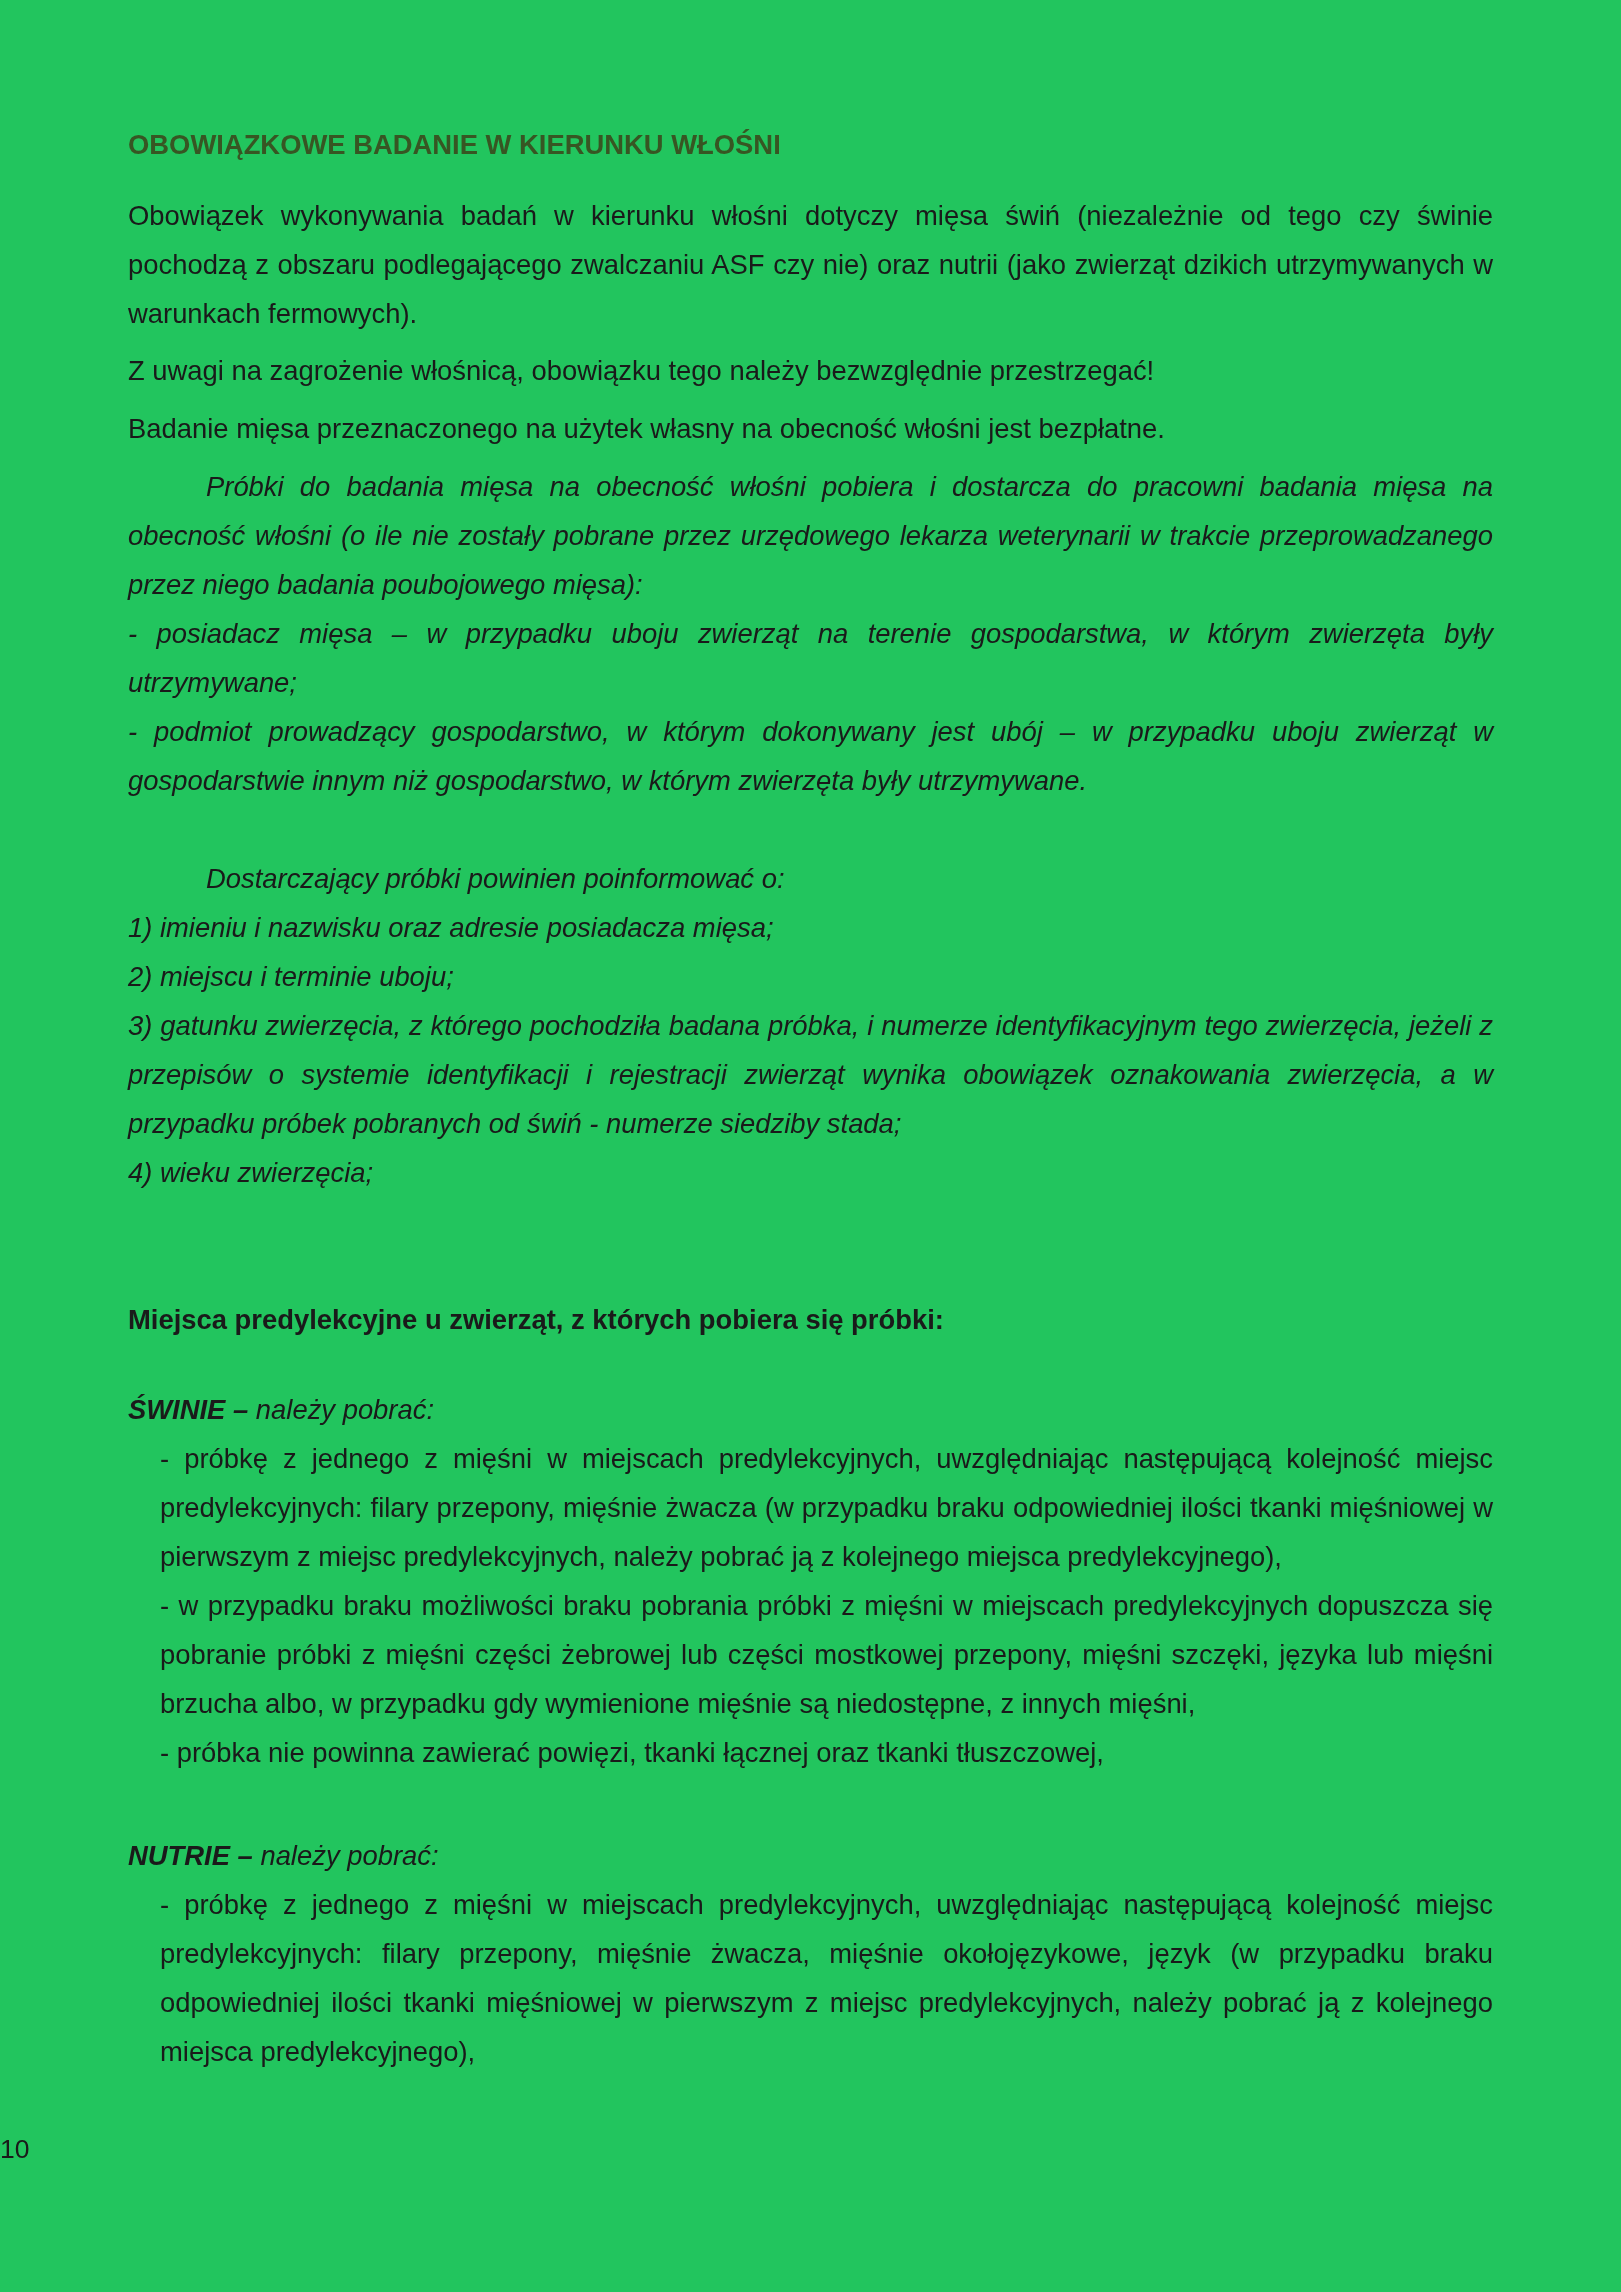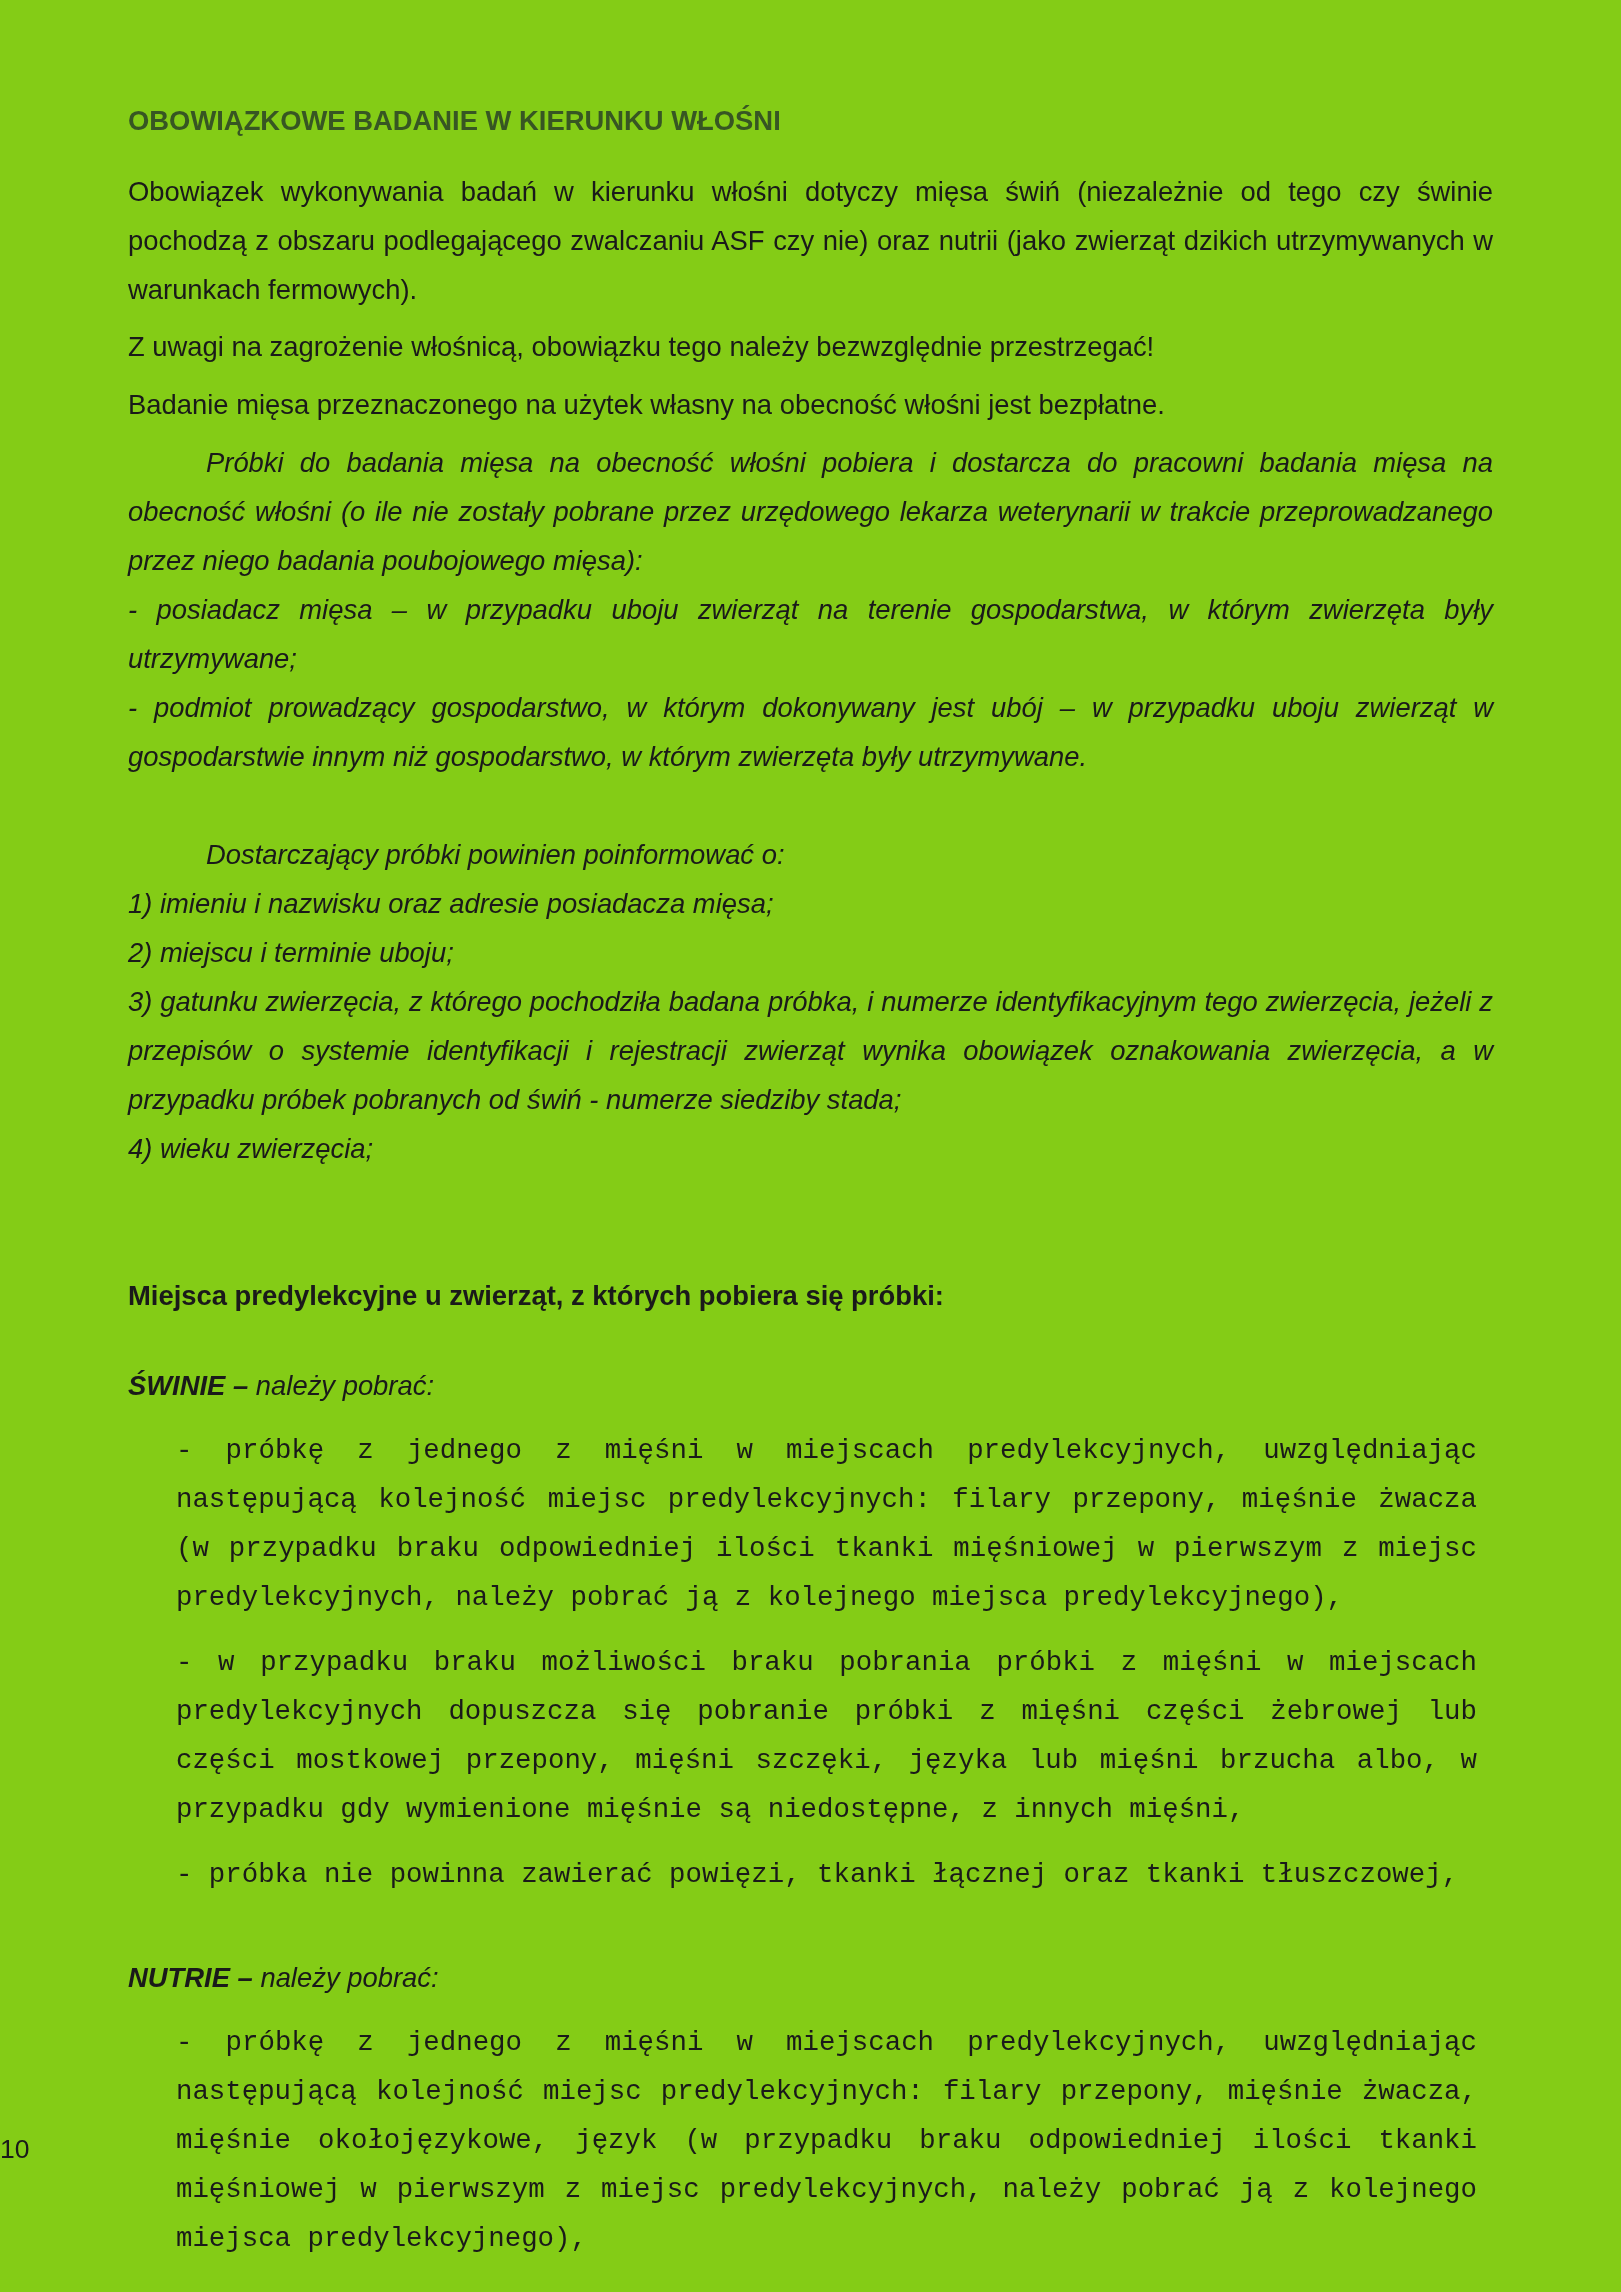--- a/index.html
+++ b/index.html
@@ -5,22 +5,22 @@
   html, body {
     margin: 0;
     padding: 0;
     background: #ffffff;
   }
   .page {
     position: relative;
     width: 1621px;
     height: 2293px;
     box-sizing: border-box;
-    padding: 96px 128px 0 128px;
-    background: #84cc16;
+    padding: 120px 128px 0 128px;
+    background: #22c55e;
     font-family: "Liberation Sans", "DejaVu Sans", sans-serif;
     font-size: 27.4px;
     line-height: 49px;
     color: #1a1a1a;
     overflow: hidden;
   }
   .heading {
     margin: 0 0 21.6px 0;
     font-size: 27.4px;
     font-weight: bold;
@@ -36,21 +36,21 @@
   .section-heading {
     margin: 98px 0 0 0;
     font-size: 27.4px;
     font-weight: bold;
     color: #1a1a1a;
   }
   .species-line { margin: 41px 0 0 0; font-style: italic; }
   .species-line.nutria { margin-top: 54px; }
   .species-label { font-weight: bold; }
   .sublist { margin: 0 0 0 32px; }
-  .sublist p { margin: 16px; font-family: Liberation Mono, monospace; }
+  .sublist p { margin: 0; }
   .page-number {
     position: absolute;
     bottom: 128px;
     left: 0;
     width: 100%;
     text-align: left;
     font-size: 26.5px;
     line-height: 31px;
     color: #1a1a1a;
   }

